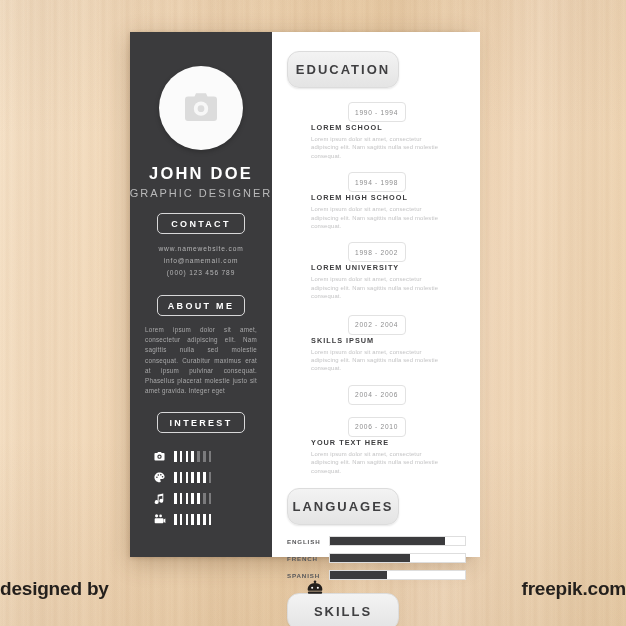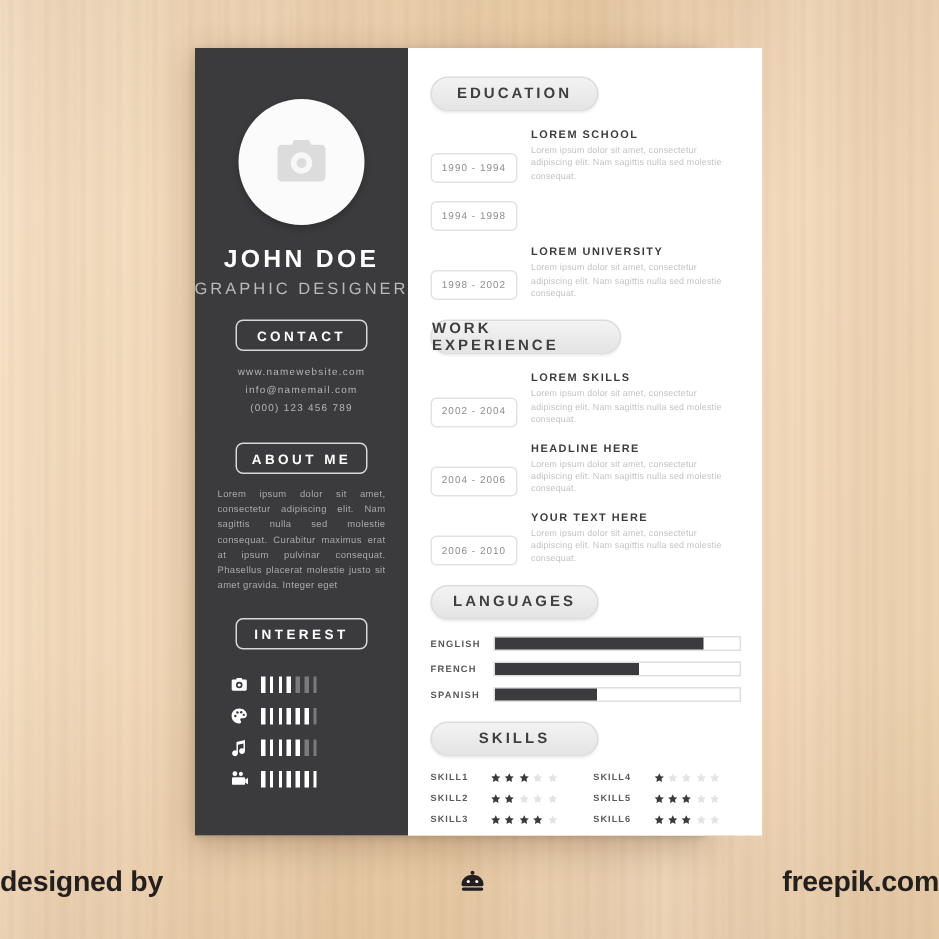--- a/index.html
+++ b/index.html
@@ -150,40 +150,41 @@
 
   
   .right-col {
     flex: 1;
     padding: 19px 14px 0 15px;
     background: #ffffff;
   }
 
   .pill {
     width: 112px;
-    height: 23px;
+    height: 37px;
     border-radius: 12px;
     background: linear-gradient(180deg, #f3f3f3 0%, #e4e4e4 100%);
     border: 1px solid #dcdcdc;
     box-shadow: 0 1px 2px rgba(0,0,0,0.10);
     display: flex;
     align-items: center;
     justify-content: center;
     color: #3f3f41;
-    font-size: 10px;
+    font-size: 13px;
     letter-spacing: 2.0px;
     font-weight: 700;
   }
   .pill.wide { width: 127px; }
 
   .entry-list { margin-top: 10px; }
   .entry {
     display: flex;
-    align-items: flex-end;
+    align-items: center;
     margin-bottom: 8px;
+    flex-direction: column;
   }
   .date-box {
     width: 58px;
     height: 20px;
     border: 1px solid #e2e2e2;
     border-radius: 4px;
     display: flex;
     align-items: center;
     justify-content: center;
     color: #8d8d8e;
@@ -412,49 +413,48 @@
       <div class="entry">
         <div class="date-box">1990 - 1994</div>
         <div class="entry-body">
           <div class="entry-title">LOREM SCHOOL</div>
           <div class="entry-desc">Lorem ipsum dolor sit amet, consectetur adipiscing elit. Nam sagittis nulla sed molestie consequat.</div>
         </div>
       </div>
 
       <div class="entry">
         <div class="date-box">1994 - 1998</div>
+        <div class="entry-body">
+          <div class="entry-title">LOREM HIGH SCHOOL</div>
+          <div class="entry-desc">Lorem ipsum dolor sit amet, consectetur adipiscing elit. Nam sagittis nulla sed molestie consequat.</div>
+        </div>
       </div>
 
       <div class="entry">
         <div class="date-box">1998 - 2002</div>
         <div class="entry-body">
           <div class="entry-title">LOREM UNIVERSITY</div>
           <div class="entry-desc">Lorem ipsum dolor sit amet, consectetur adipiscing elit. Nam sagittis nulla sed molestie consequat.</div>
         </div>
       </div>
 
     </div>
 
-    <div class="pill wide section-gap">WORK EXPERIENCE</div>
     <div class="entry-list">
 
       <div class="entry">
         <div class="date-box">2002 - 2004</div>
         <div class="entry-body">
-          <div class="entry-title">LOREM SKILLS</div>
+          <div class="entry-title">SKILLS IPSUM</div>
           <div class="entry-desc">Lorem ipsum dolor sit amet, consectetur adipiscing elit. Nam sagittis nulla sed molestie consequat.</div>
         </div>
       </div>
 
       <div class="entry">
         <div class="date-box">2004 - 2006</div>
-        <div class="entry-body">
-          <div class="entry-title">HEADLINE HERE</div>
-          <div class="entry-desc">Lorem ipsum dolor sit amet, consectetur adipiscing elit. Nam sagittis nulla sed molestie consequat.</div>
-        </div>
       </div>
 
       <div class="entry">
         <div class="date-box">2006 - 2010</div>
         <div class="entry-body">
           <div class="entry-title">YOUR TEXT HERE</div>
           <div class="entry-desc">Lorem ipsum dolor sit amet, consectetur adipiscing elit. Nam sagittis nulla sed molestie consequat.</div>
         </div>
       </div>
 

